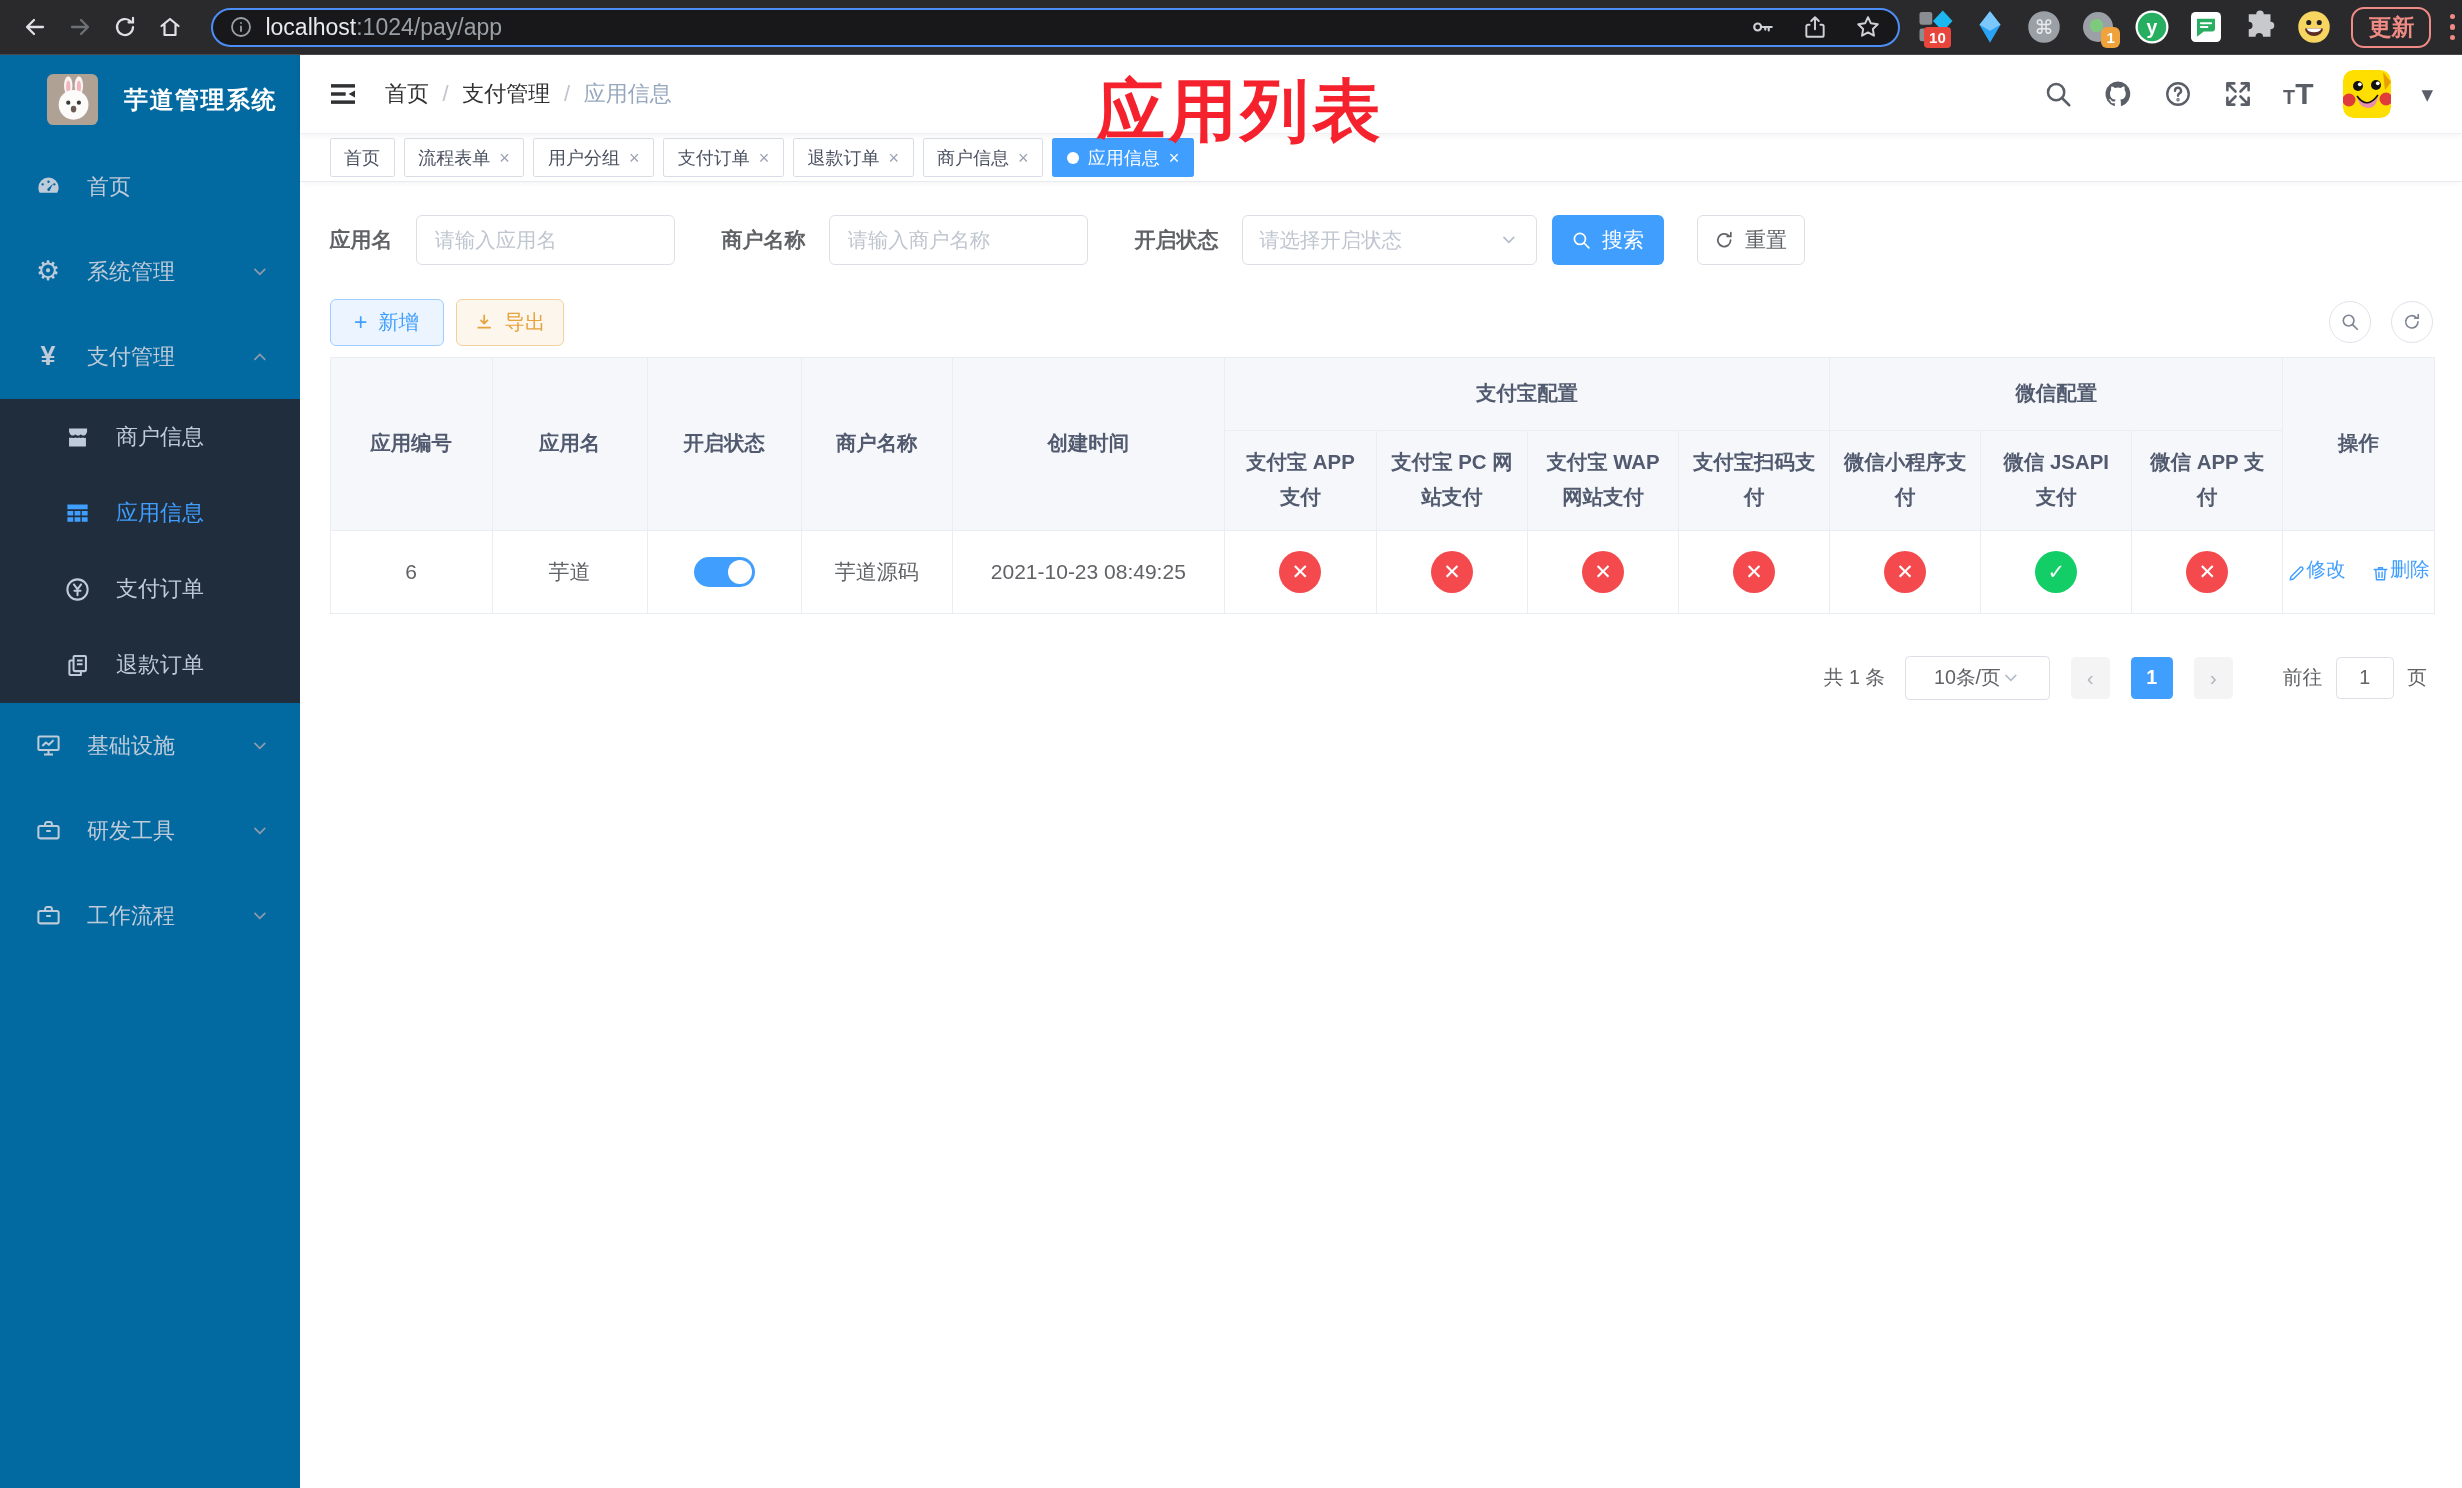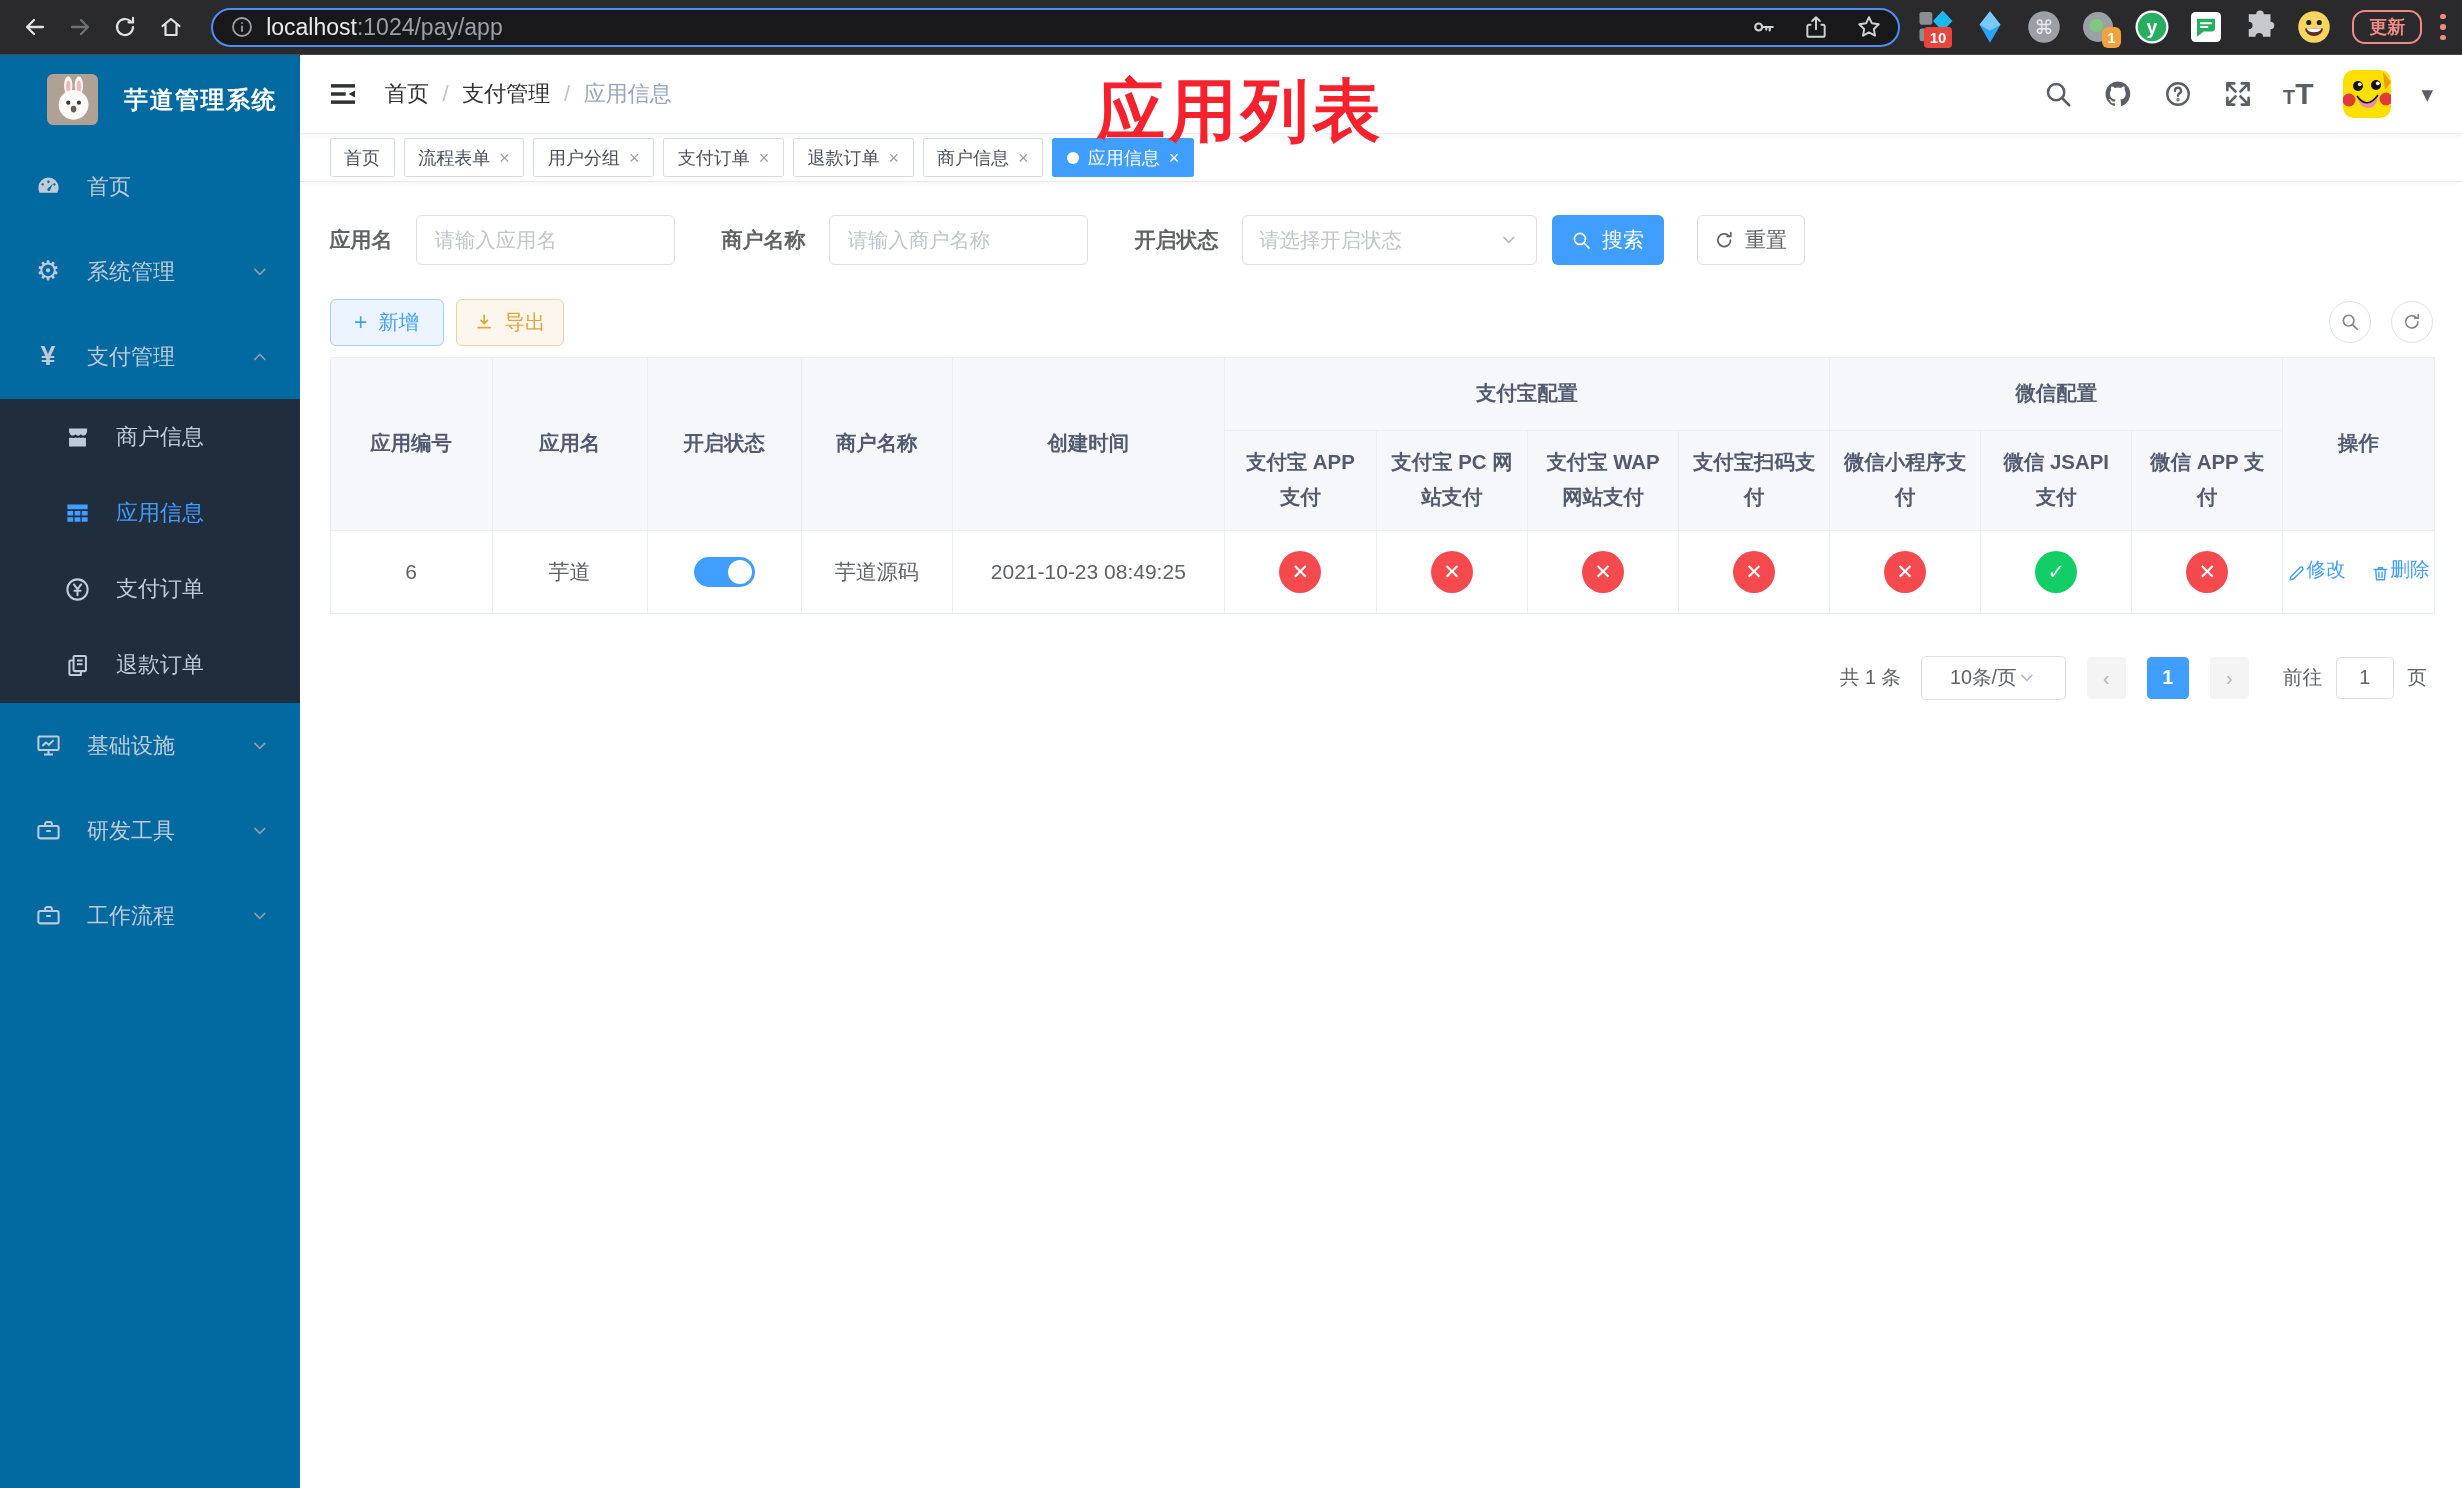--- a/index.html
+++ b/index.html
@@ -14,21 +14,21 @@
   .nav-ic.disabled{color:#6e7174}
   .url-pill{width:1689px;height:39px;margin-left:18px;background:#18181a;border:2.3px solid #4d8df6;border-radius:21px;display:flex;align-items:center;padding:0 16.7px;flex-shrink:0}
   .url-pill .info-ic{width:24px;height:24px;color:#9aa0a6;margin-right:12px;flex-shrink:0}
   .url-text{font-size:23px;color:#9aa0a6;flex:1;white-space:nowrap;overflow:hidden}
   .url-text .host{color:#e8eaed}
   .pill-ic{width:26px;height:26px;color:#cfd1d5;margin-left:27px;flex-shrink:0}
   .ext{position:relative;margin-left:18px;flex-shrink:0}
   .ext svg{width:36px;height:36px}
   .ext .badge{position:absolute;left:6px;bottom:-3px;background:#e8453c;color:#fff;font-size:15px;font-weight:700;padding:0.8px 5.3px;border-radius:3.8px;line-height:19.7px}
   .ext .badge.orange{left:auto;right:-4.5px;background:#f0a33c;border-radius:6px}
-  .update-pill{margin-left:19.7px;border:2.3px solid #ef8b84;color:#ef8b84;border-radius:13px;padding:3px 15px;font-size:18px;font-weight:700;flex-shrink:0}
+  .update-pill{margin-left:19.7px;border:2.3px solid #ef8b84;color:#ef8b84;border-radius:13px;padding:3px 15px;font-size:23px;font-weight:700;flex-shrink:0}
   .menu-dots{margin-left:13.6px;display:flex;flex-direction:column;gap:5.3px;padding:4.5px}
   .menu-dots i{width:5.3px;height:5.3px;border-radius:50%;background:#ef8b84}
 
   
   .app{display:flex;height:1434px}
   .sidebar{width:300px;background:#0369a1;flex-shrink:0;color:#bfcbd9}
   .logo-row{height:89px;display:flex;align-items:center;padding-left:47px;gap:26px}
   .logo-img svg{width:51px;height:51px}
   .logo-title{color:#fff;font-size:24px;font-weight:700;letter-spacing:1.5px}
   .menu-item{height:85px;display:flex;align-items:center;padding:0 30px;font-size:22px;color:#bfcbd9;cursor:pointer}
@@ -105,21 +105,21 @@
   .status-circle.ok{background:#13ce66}
   .op-link{color:#409eff;font-size:19.7px;display:inline-flex;align-items:flex-end;cursor:pointer;white-space:nowrap}
   .op-link svg{width:19px;height:19px}
   .op-link + .op-link{margin-left:19.7px}
 
   .pagination{margin-top:42px;display:flex;align-items:center;justify-content:flex-end;padding-right:6px;color:#606266;font-size:19.7px}
   .page-size{width:145px;height:44px;border:1.5px solid #dcdfe6;border-radius:4.5px;display:flex;align-items:center;justify-content:center;margin-left:19.7px;cursor:pointer}
   .page-size .chev{color:#b4bccc;margin-left:0}
   .pg-btn{width:39px;height:42px;background:#f4f4f5;border-radius:4.5px;display:flex;align-items:center;justify-content:center;color:#aeb5c0;margin-left:21px;font-size:21px;cursor:pointer}
   .pg-cur{width:42px;height:42px;background:#409eff;color:#fff;border-radius:4.5px;display:flex;align-items:center;justify-content:center;font-weight:700;margin-left:21px;cursor:pointer}
-  .goto-label{margin-left:34px}
+  .goto-label{margin-left:50px}
   .goto-input{width:58px;height:42px;border:1.5px solid #dcdfe6;border-radius:4.5px;text-align:center;font-size:19.7px;color:#606266;margin:0 13.6px;outline:none}
 </style>
 </head>
 <body>
 
 <div>
 
   <div class="chrome">
     <div class="nav-ic">
         <svg viewBox="0 0 24 24" fill="none" stroke="currentColor" stroke-width="2.3" stroke-linecap="round" stroke-linejoin="round">

